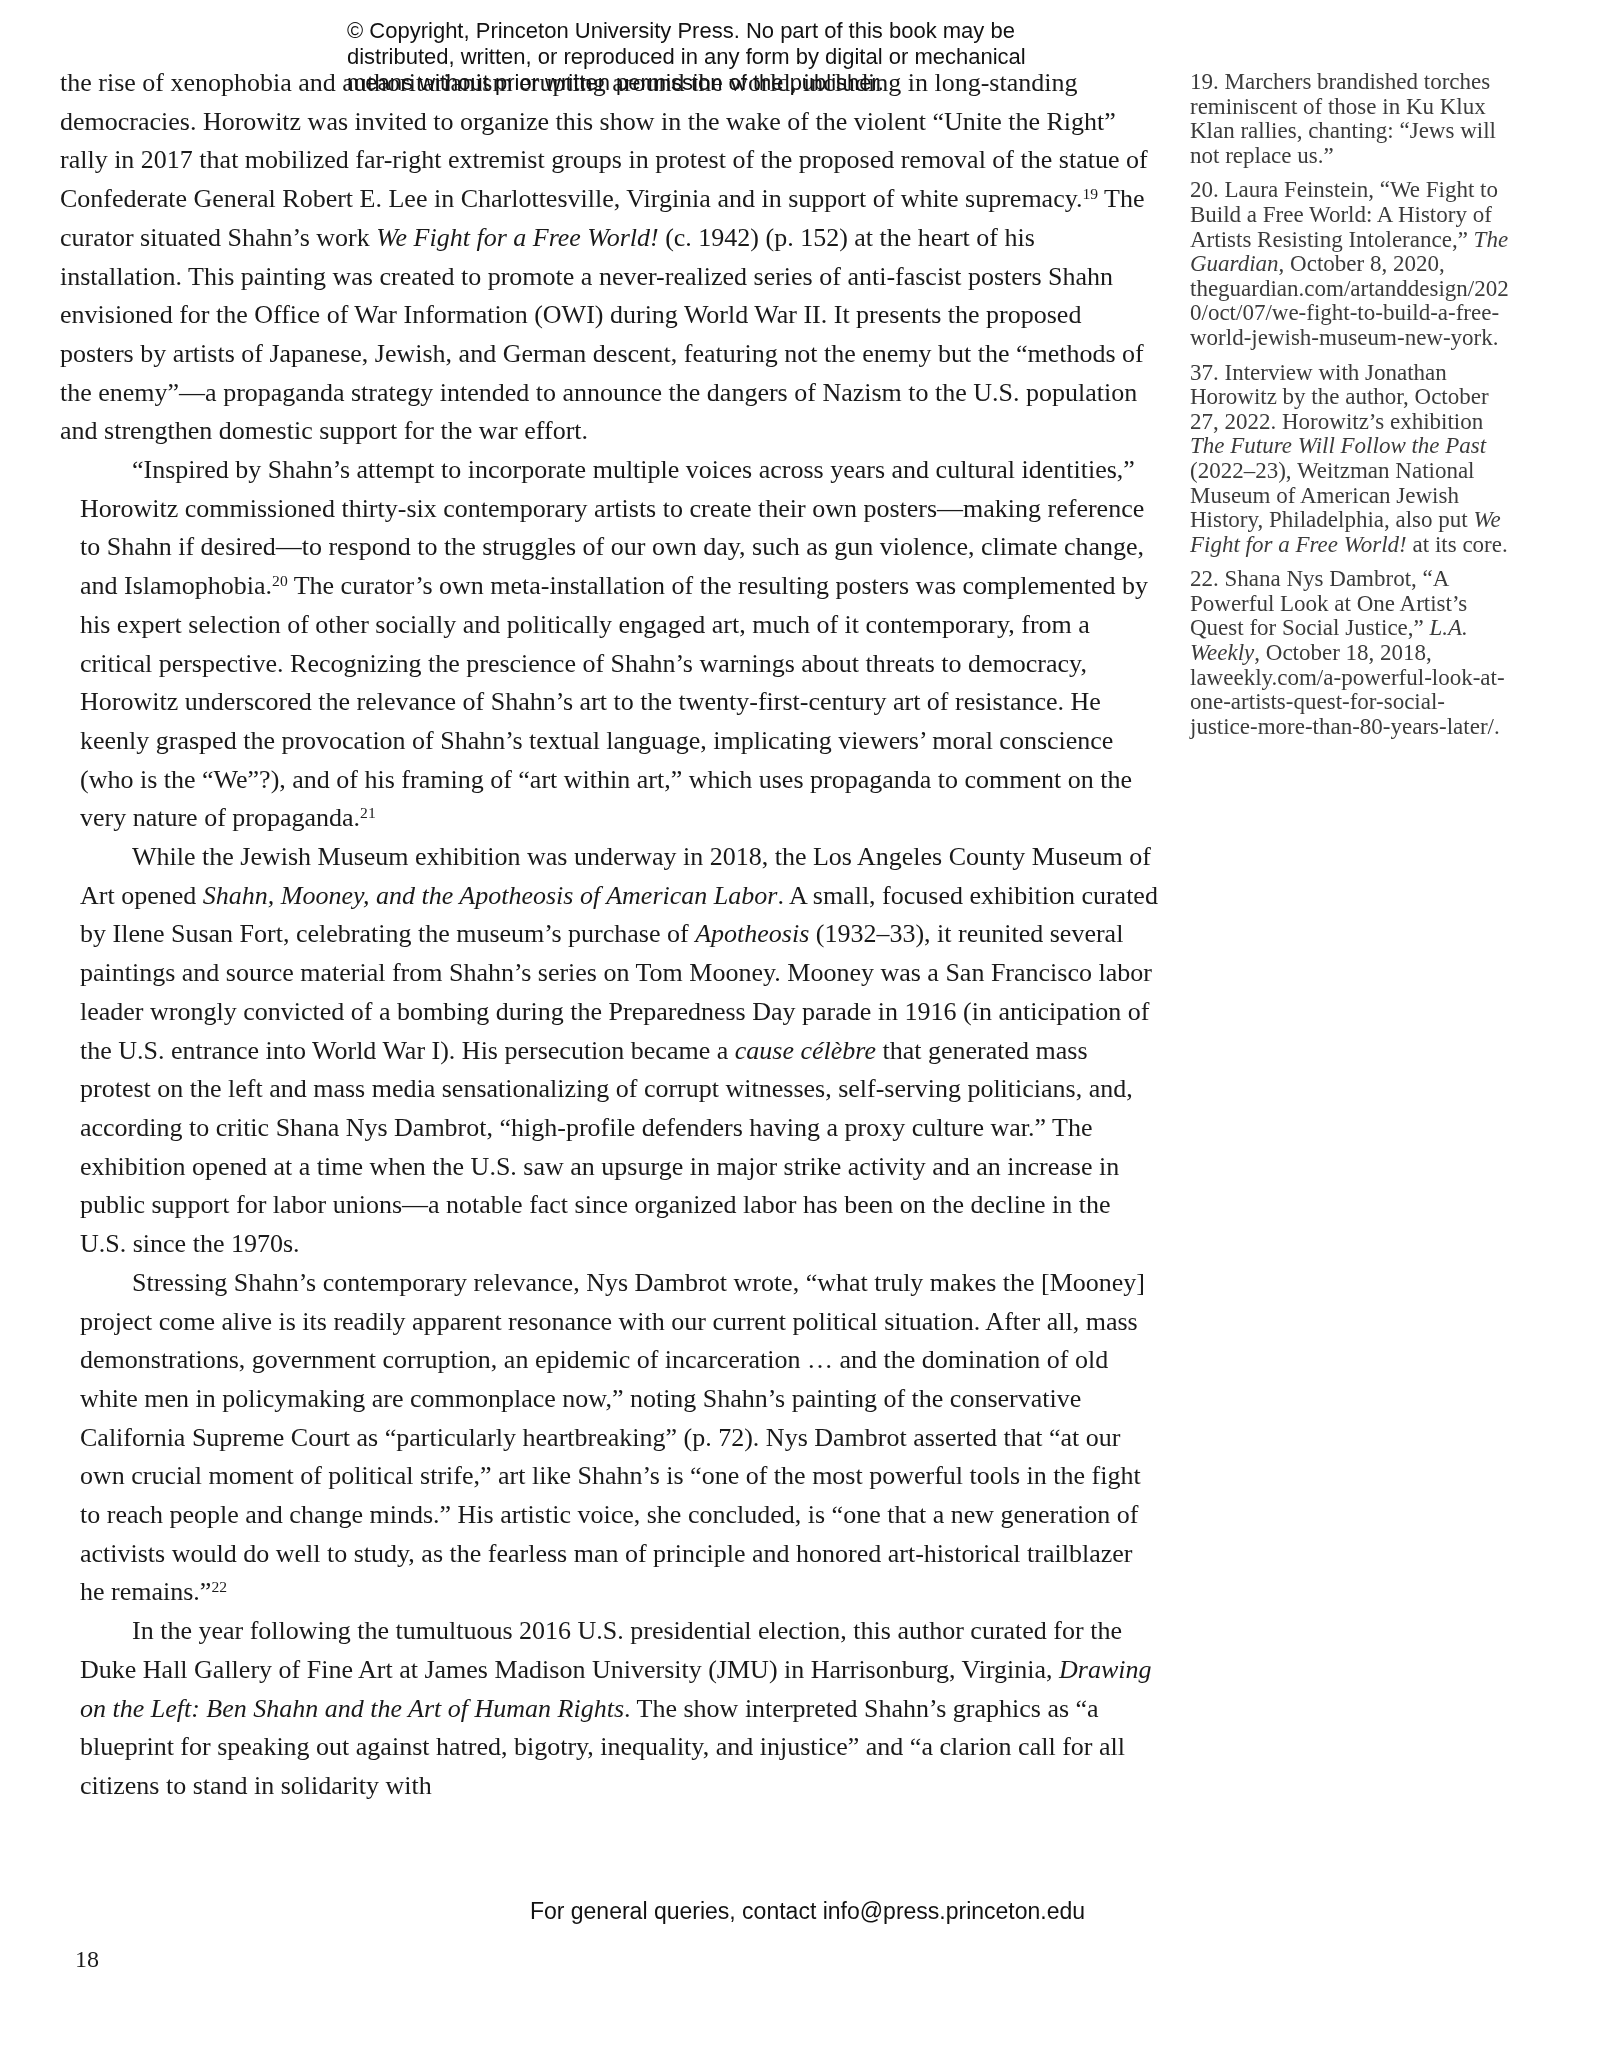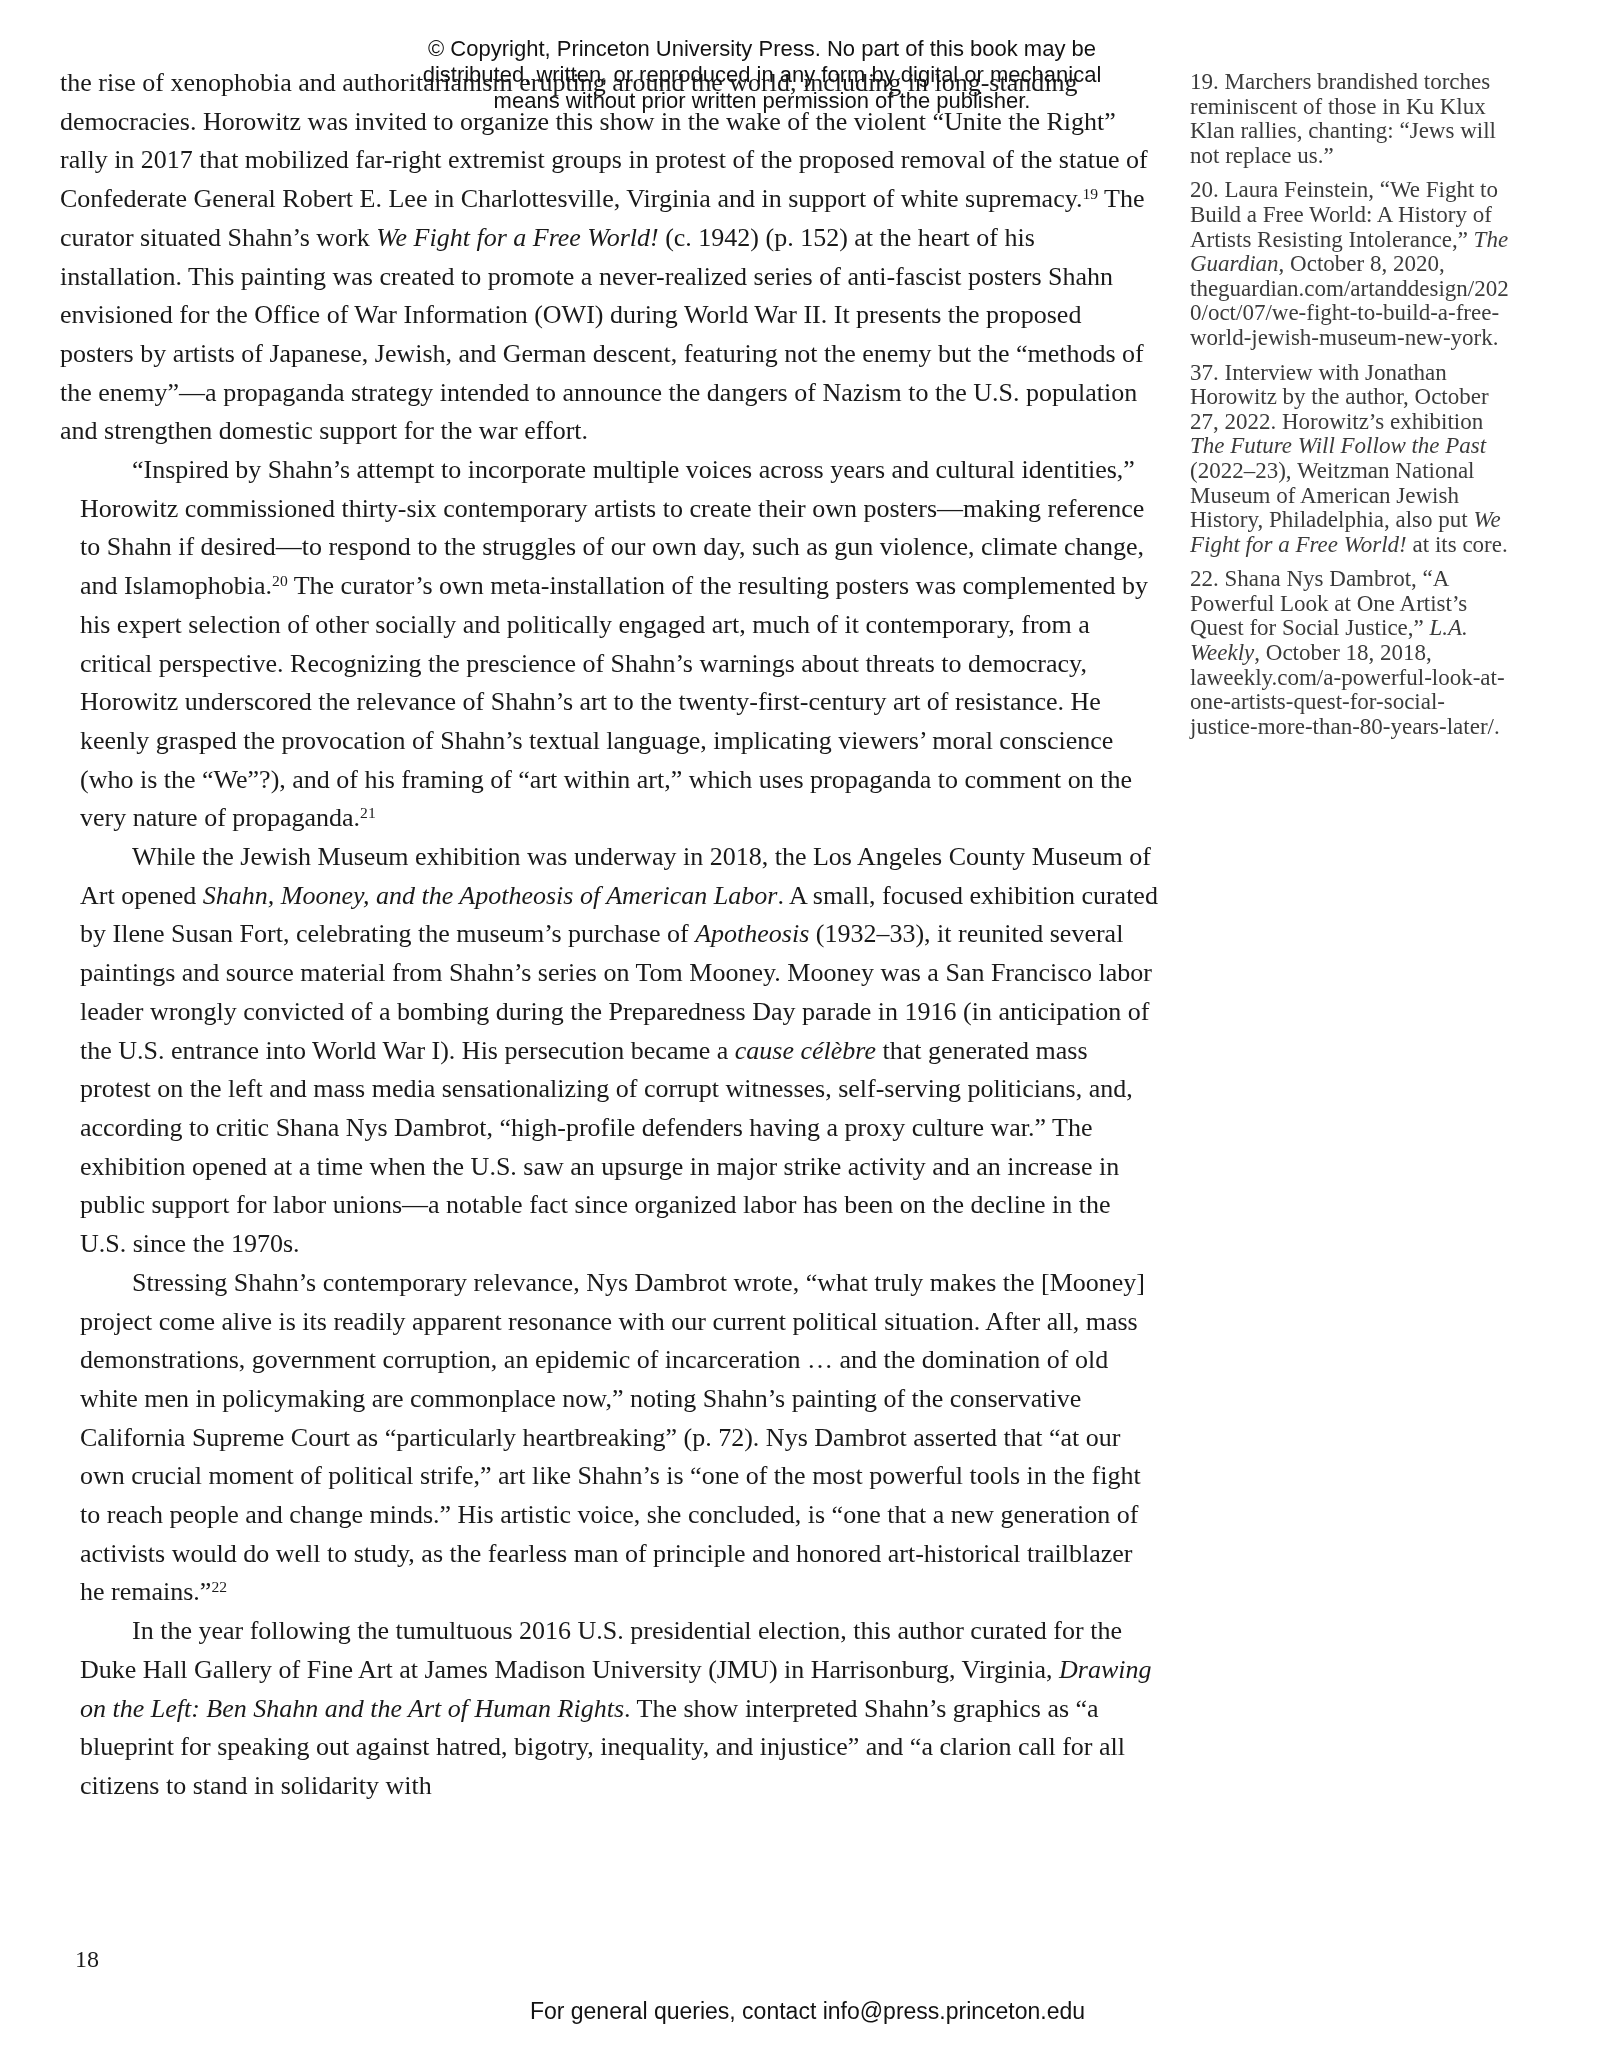--- a/index.html
+++ b/index.html
@@ -11,27 +11,26 @@
     overflow:hidden;
     font-family:"Liberation Serif", serif;
     color:#1a1a1a;
     margin:0 auto;
   }
   .copyright-notice{
     position:absolute;
     left:347px;
     top:18px;
     width:830px;
-    text-align:center;
+    text-align:left;
     font-family:"Liberation Sans", sans-serif;
     font-size:22px;
     line-height:26px;
     color:#121212;
     z-index:2;
-    margin-top:18px;
   }
   .body-column{
     position:absolute;
     left:60px;
     top:64px;
     width:1100px;
     font-size:26px;
     line-height:38.7px;
     z-index:1;
   }
@@ -60,21 +59,21 @@
   .page-number{
     position:absolute;
     left:75px;
     top:1946px;
     font-size:24px;
     color:#1a1a1a;
   }
   .footer-query{
     position:absolute;
     left:0;
-    top:1998px;
+    top:1898px;
     width:1615px;
     text-align:center;
     font-family:"Liberation Sans", sans-serif;
     font-size:23px;
     color:#121212;
   }
 </style>
 </head>
 <body>
 

